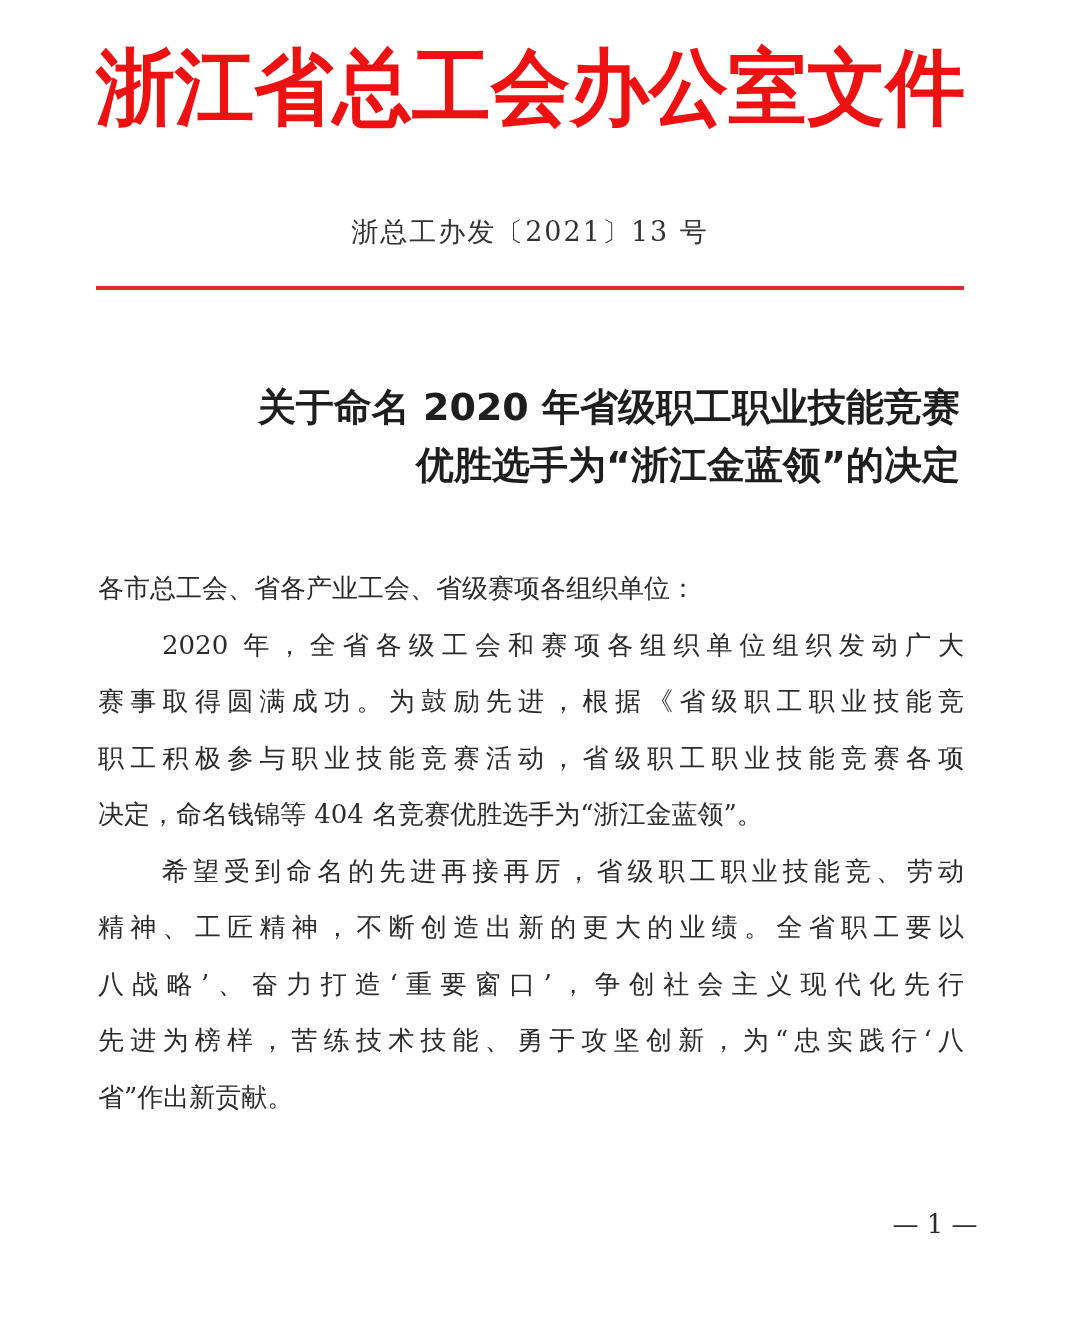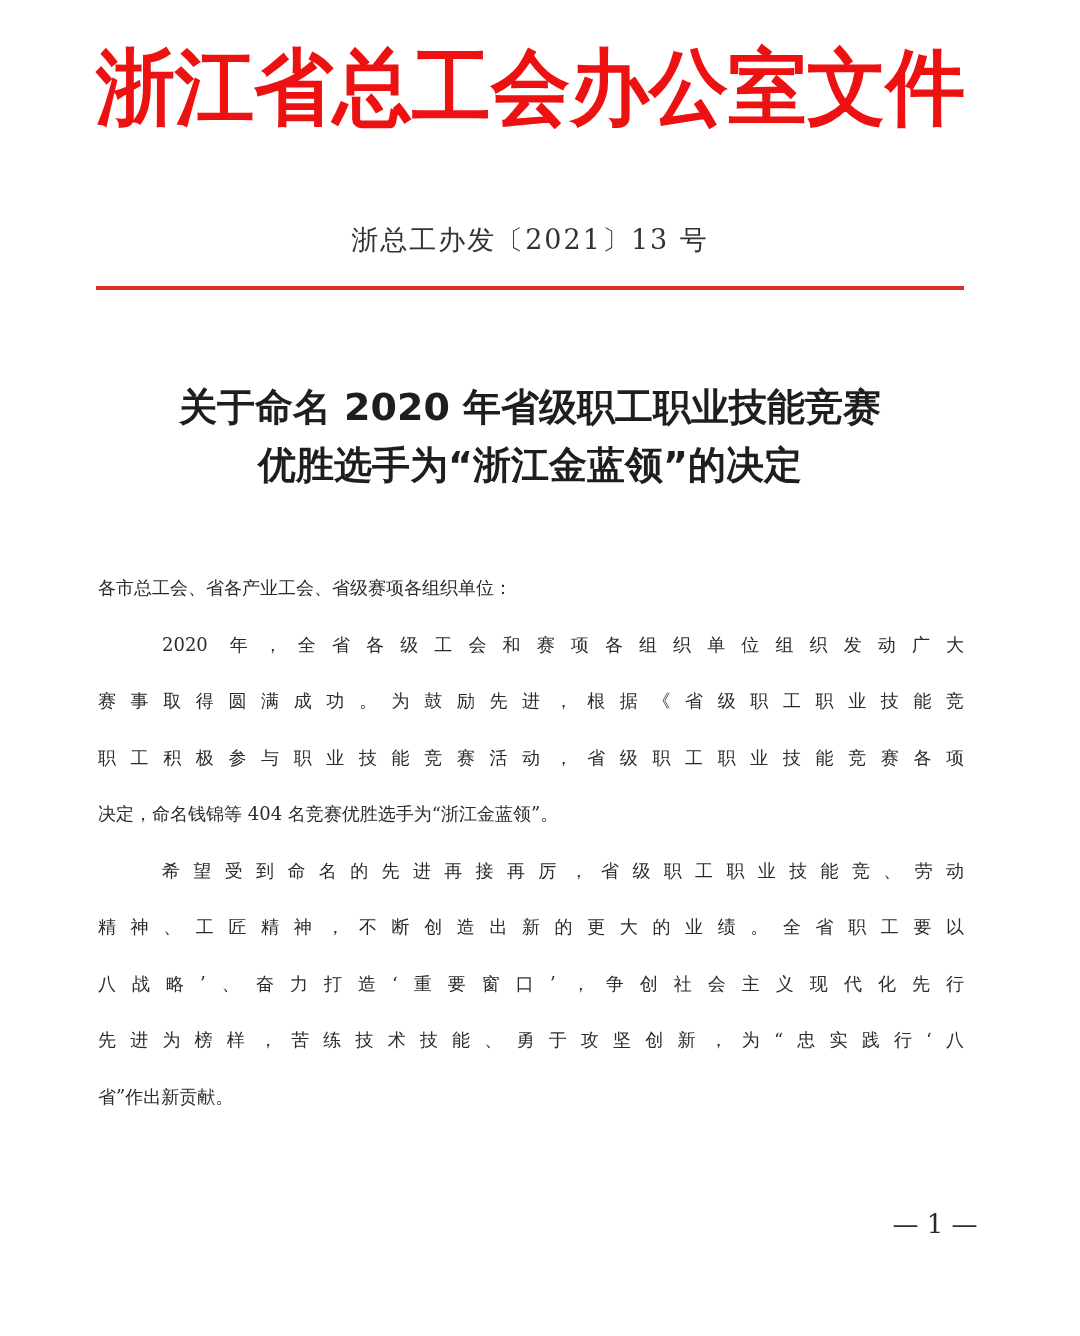--- a/index.html
+++ b/index.html
@@ -35,52 +35,51 @@
       position: absolute;
       left: 0;
       top: 210px;
       width: 1060px;
       text-align: center;
       font-size: 27px;
       line-height: 44px;
       letter-spacing: 2px;
       color: #333333;
       white-space: nowrap;
-      margin-top: 8px;
     }
     .red-rule {
       position: absolute;
       left: 96px;
       top: 286px;
       width: 868px;
       height: 4px;
       background: #e02a2a;
     }
     .title {
       position: absolute;
       left: 100px;
       top: 378px;
       width: 860px;
-      text-align: center;
+      text-align: right;
       font-family: "DejaVu Sans", "Liberation Sans", sans-serif;
       font-weight: bold;
       font-size: 38px;
       line-height: 58px;
       color: #1e1e1e;
     }
     .title .line {
       display: block;
       white-space: nowrap;
     }
     .body-text {
       position: absolute;
       left: 98px;
       top: 560px;
       width: 866px;
-      font-size: 18px;
+      font-size: 26px;
       line-height: 56.5px;
       color: #2b2b2b;
     }
     .body-text .row {
       display: block;
       white-space: nowrap;
       text-align: justify;
       text-align-last: justify;
       height: 56.5px;
     }

